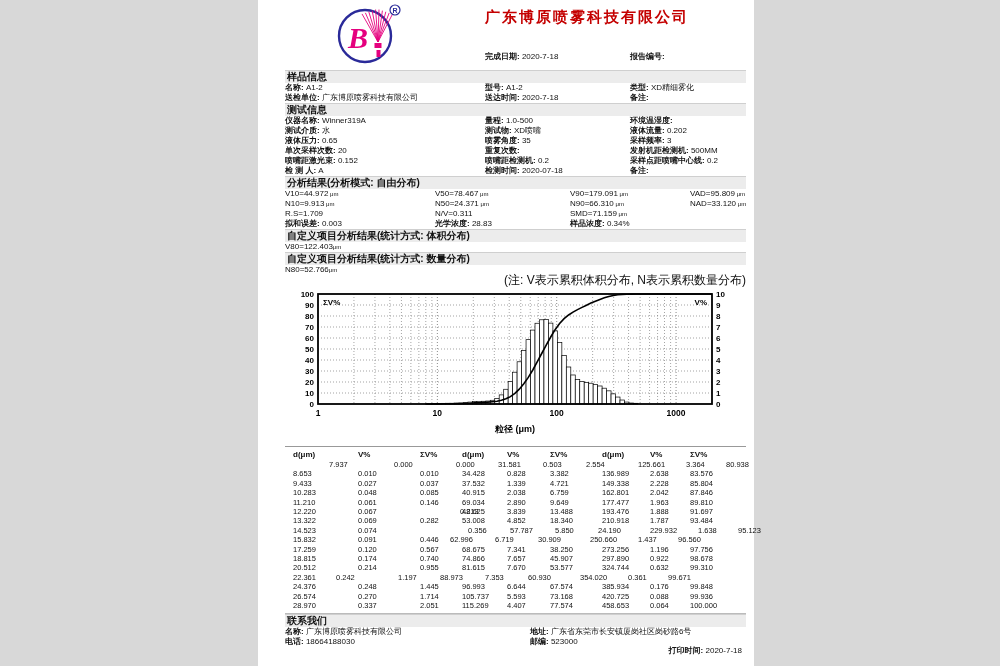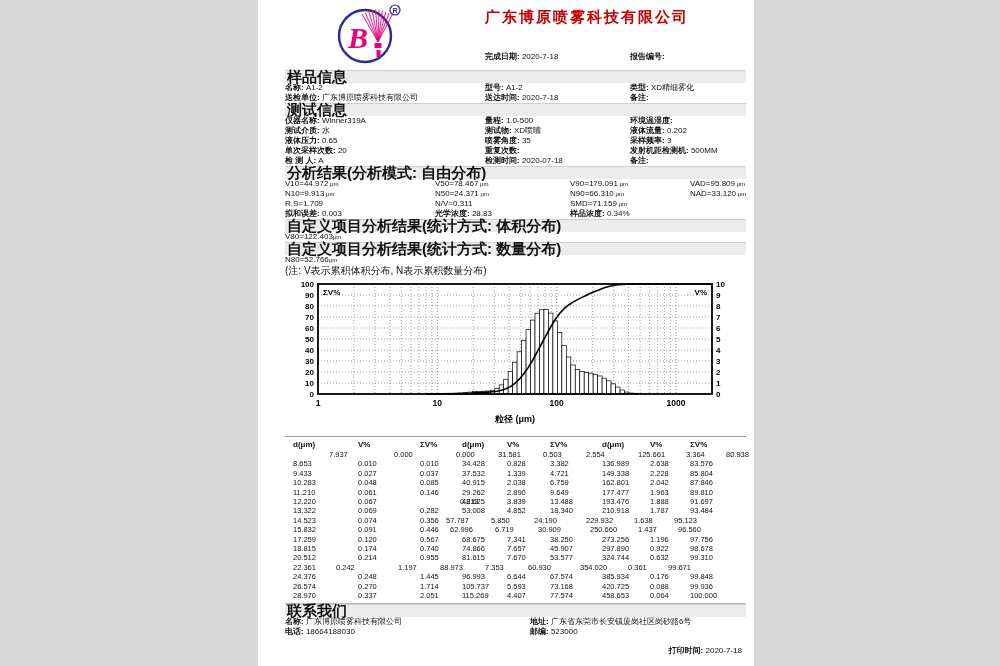--- a/index.html
+++ b/index.html
@@ -11,27 +11,27 @@
   .header { position:absolute; left:27px; top:0; right:8px; height:70px; }
   .logo { position:absolute; left:50px; top:2px; }
   .company-title { position:absolute; left:200px; top:8px; font-size:15px;
     font-weight:bold; letter-spacing:2px; color:#c40000; white-space:nowrap; }
   .hdr-meta { position:absolute; top:51px; left:0; right:0; font-size:8px; white-space:nowrap; }
   .hdr-meta .m1 { position:absolute; left:200px; }
   .hdr-meta .m2 { position:absolute; left:345px; }
   .lbl { font-weight:bold;margin-top:8px; }
   .content { position:absolute; left:27px; top:70px; width:461px; }
   .band { background:#ececec; border-top:1px solid #cfcfcf; font-weight:bold;
-    font-size:15px; line-height:12px; padding-left:2px; }
+    font-size:10px; line-height:12px; padding-left:2px; }
   .rows { font-size:8px; }
   .info-row { display:flex; line-height:10px; white-space:nowrap; }
   .info-cell { flex:none; overflow:visible; }
   .unit { font-size:6px; }
   .single-line { font-size:8px; line-height:10px; }
-  .note { font-size:10px; line-height:11px; }
+  .note { font-size:12px; line-height:11px;text-align:right; }
   .chart-wrap { margin-left:-3px; margin-top:2px; }
   .dtable { margin-top:2px; border-top:1.5px solid #999; border-bottom:1px solid #bbb;
     padding:2px 0 2px 0; }
   .trow { display:flex; line-height:9.4px; font-size:7.5px; white-space:nowrap; padding-left:8px; }
   .trow.thead { font-size:8px; font-weight:bold; line-height:11px; }
   .tcell { flex:none; }
   .footer { position:absolute; right:12px; bottom:10px; font-size:8px; white-space:nowrap; }
   svg text { font-family:"Liberation Sans", sans-serif; }
 </style>
 </head>
@@ -97,20 +97,25 @@
           </div>
           <div class="info-row">
             <div class="info-cell" style="width: 200px;"><span class="lbl">液体压力:</span><span> 0.65</span></div>
             <div class="info-cell" style="width: 145px;"><span class="lbl">喷雾角度:</span><span> 35</span></div>
             <div class="info-cell" style="width: 116px;"><span class="lbl">采样频率:</span><span> 3</span></div>
           </div>
           <div class="info-row">
             <div class="info-cell" style="width: 200px;"><span class="lbl">单次采样次数:</span><span> 20</span></div>
             <div class="info-cell" style="width: 145px;"><span class="lbl">重复次数:</span><span> </span></div>
             <div class="info-cell" style="width: 116px;"><span class="lbl">发射机距检测机:</span><span> 500MM</span></div>
+          </div>
+          <div class="info-row">
+            <div class="info-cell" style="width: 200px;"><span class="lbl">喷嘴距激光束:</span><span> 0.152</span></div>
+            <div class="info-cell" style="width: 145px;"><span class="lbl">喷嘴距检测机:</span><span> 0.2</span></div>
+            <div class="info-cell" style="width: 116px;"><span class="lbl">采样点距喷嘴中心线:</span><span> 0.2</span></div>
           </div>
           <div class="info-row">
             <div class="info-cell" style="width: 200px;"><span class="lbl">检 测 人:</span><span> A</span></div>
             <div class="info-cell" style="width: 145px;"><span class="lbl">检测时间:</span><span> 2020-07-18</span></div>
             <div class="info-cell" style="width: 116px;"><span class="lbl">备注:</span><span> </span></div>
           </div>
         </div>
 
       <div class="band">分析结果(分析模式: 自由分布)</div>
       <div class="rows" id="analysis-rows">
@@ -323,21 +328,21 @@
             <span class="tcell" style="width: 43px;">2.038</span>
             <span class="tcell" style="width: 52px;">6.759</span>
             <span class="tcell" style="width: 48px;">162.801</span>
             <span class="tcell" style="width: 40px;">2.042</span>
             <span class="tcell" style="width: 50px;">87.846</span>
           </div>
           <div class="trow">
             <span class="tcell" style="width: 65px;">11.210</span>
             <span class="tcell" style="width: 62px;">0.061</span>
             <span class="tcell" style="width: 42px;">0.146</span>
-            <span class="tcell" style="width: 45px;">29.262</span>
+            <span class="tcell" style="width: 45px;">69.034</span>
             <span class="tcell" style="width: 43px;">2.890</span>
             <span class="tcell" style="width: 52px;">9.649</span>
             <span class="tcell" style="width: 48px;">177.477</span>
             <span class="tcell" style="width: 40px;">1.963</span>
             <span class="tcell" style="width: 50px;">89.810</span>
           </div>
           <div class="trow">
             <span class="tcell" style="width: 65px;">12.220</span>
             <span class="tcell" style="width: 62px;">0.067</span>
             <span class="tcell" style="width: 42px; padding-left: 40px;">0.213</span>
@@ -355,21 +360,21 @@
             <span class="tcell" style="width: 45px;">53.008</span>
             <span class="tcell" style="width: 43px;">4.852</span>
             <span class="tcell" style="width: 52px;">18.340</span>
             <span class="tcell" style="width: 48px;">210.918</span>
             <span class="tcell" style="width: 40px;">1.787</span>
             <span class="tcell" style="width: 50px;">93.484</span>
           </div>
           <div class="trow">
             <span class="tcell" style="width: 65px;">14.523</span>
             <span class="tcell" style="width: 62px;">0.074</span>
-            <span class="tcell" style="width: 26px;">0.356</span>
+            <span class="tcell" style="width: 42px; margin-left: 48px;">0.356</span>
             <span class="tcell" style="width: 45px;">57.787</span>
             <span class="tcell" style="width: 43px;">5.850</span>
             <span class="tcell" style="width: 52px;">24.190</span>
             <span class="tcell" style="width: 48px;">229.932</span>
             <span class="tcell" style="width: 40px;">1.638</span>
             <span class="tcell" style="width: 50px;">95.123</span>
           </div>
           <div class="trow">
             <span class="tcell" style="width: 65px;">15.832</span>
             <span class="tcell" style="width: 62px;">0.091</span>

